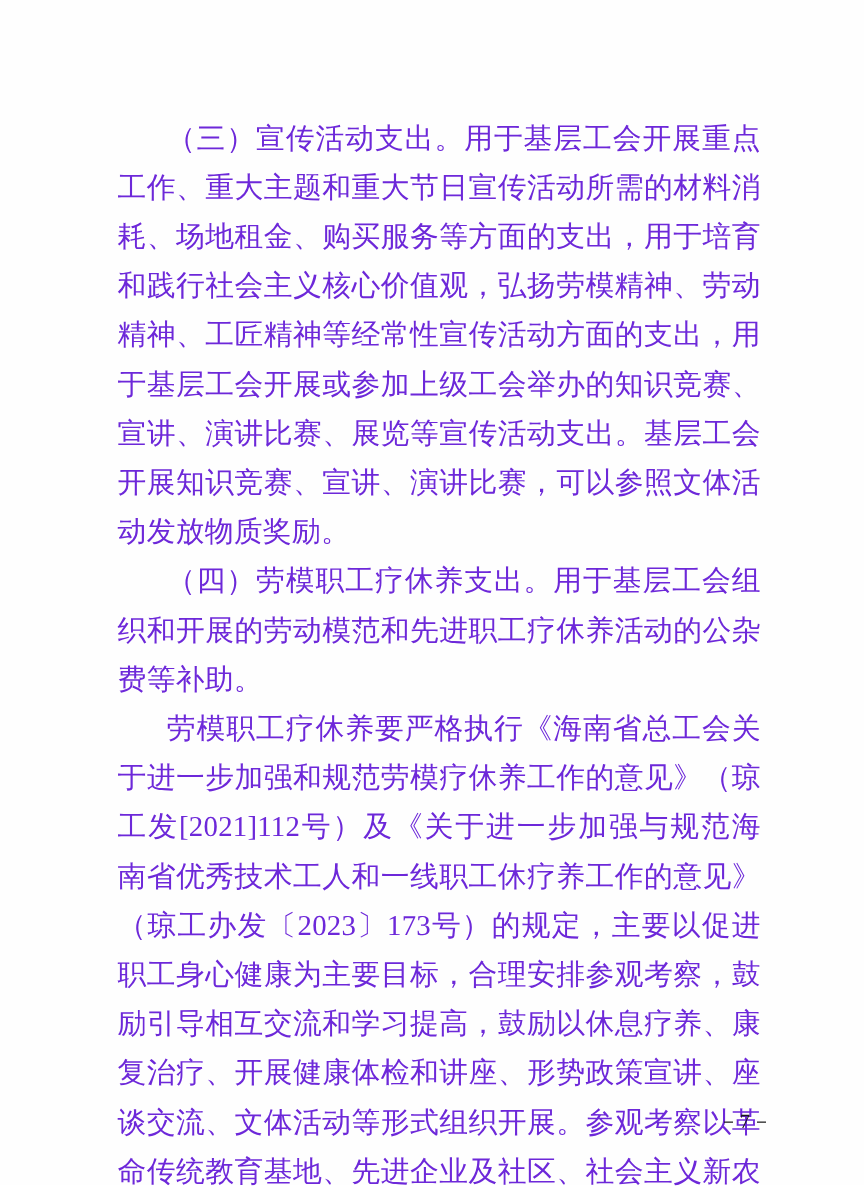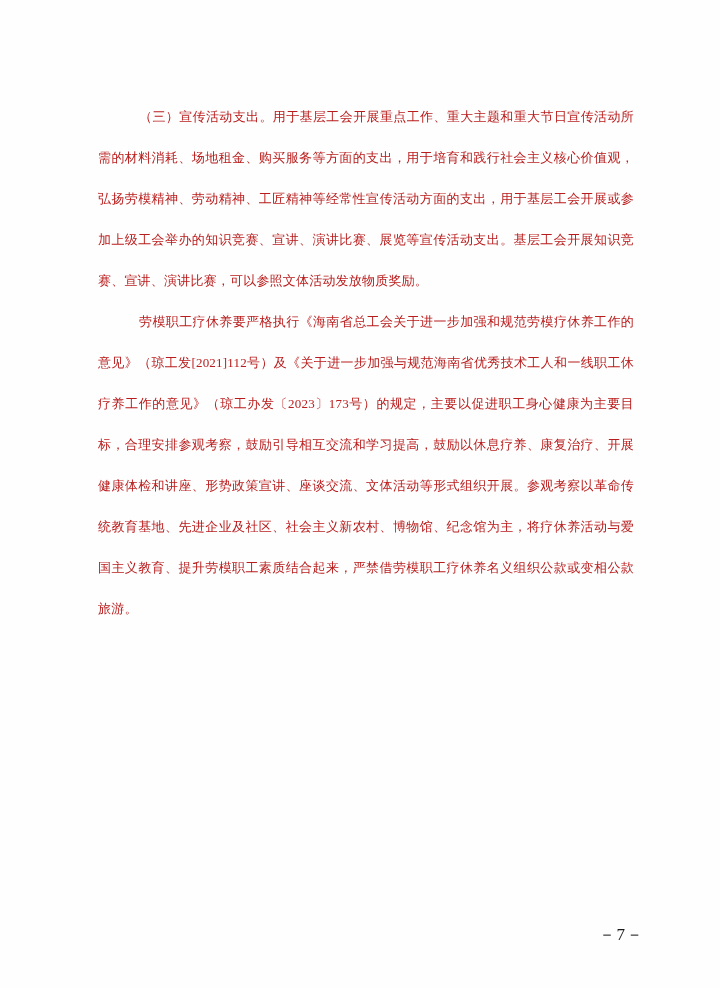--- a/index.html
+++ b/index.html
@@ -23,27 +23,27 @@
     height: 988px;
     background: #fefefe;
   }
   #content {
     position: absolute;
     left: 98px;
     top: 96px;
     width: 536px;
   }
   .para {
-    font-size: 13px;
+    font-size: 24px;
     line-height: 41px;
     letter-spacing: 0.2px;
     text-align: justify;
     text-justify: inter-ideograph;
     margin: 0 0 0 0;
-    color: #b91c1c;
+    color: #6d28d9;
     font-family: "Liberation Serif", "DejaVu Serif", serif;
   }
   .indent {
     text-indent: 41px;
   }
   .page-number {
     position: absolute;
     right: 76px;
     bottom: 42px;
     font-size: 17px;
@@ -51,17 +51,18 @@
     letter-spacing: 1px;
     font-family: "Liberation Serif", "DejaVu Serif", serif;
   }
 </style>
 </head>
 <body>
 
 <div id="page">
   <div id="content">
     <p class="para indent">（三）宣传活动支出。用于基层工会开展重点工作、重大主题和重大节日宣传活动所需的材料消耗、场地租金、购买服务等方面的支出，用于培育和践行社会主义核心价值观，弘扬劳模精神、劳动精神、工匠精神等经常性宣传活动方面的支出，用于基层工会开展或参加上级工会举办的知识竞赛、宣讲、演讲比赛、展览等宣传活动支出。基层工会开展知识竞赛、宣讲、演讲比赛，可以参照文体活动发放物质奖励。</p>
+    <p class="para indent">（四）劳模职工疗休养支出。用于基层工会组织和开展的劳动模范和先进职工疗休养活动的公杂费等补助。</p>
     <p class="para indent">劳模职工疗休养要严格执行《海南省总工会关于进一步加强和规范劳模疗休养工作的意见》（琼工发[2021]112号）及《关于进一步加强与规范海南省优秀技术工人和一线职工休疗养工作的意见》（琼工办发〔2023〕173号）的规定，主要以促进职工身心健康为主要目标，合理安排参观考察，鼓励引导相互交流和学习提高，鼓励以休息疗养、康复治疗、开展健康体检和讲座、形势政策宣讲、座谈交流、文体活动等形式组织开展。参观考察以革命传统教育基地、先进企业及社区、社会主义新农村、博物馆、纪念馆为主，将疗休养活动与爱国主义教育、提升劳模职工素质结合起来，严禁借劳模职工疗休养名义组织公款或变相公款旅游。</p>
 
   </div>
   <div class="page-number">－7－</div>
 </div>
 
 </body></html>

